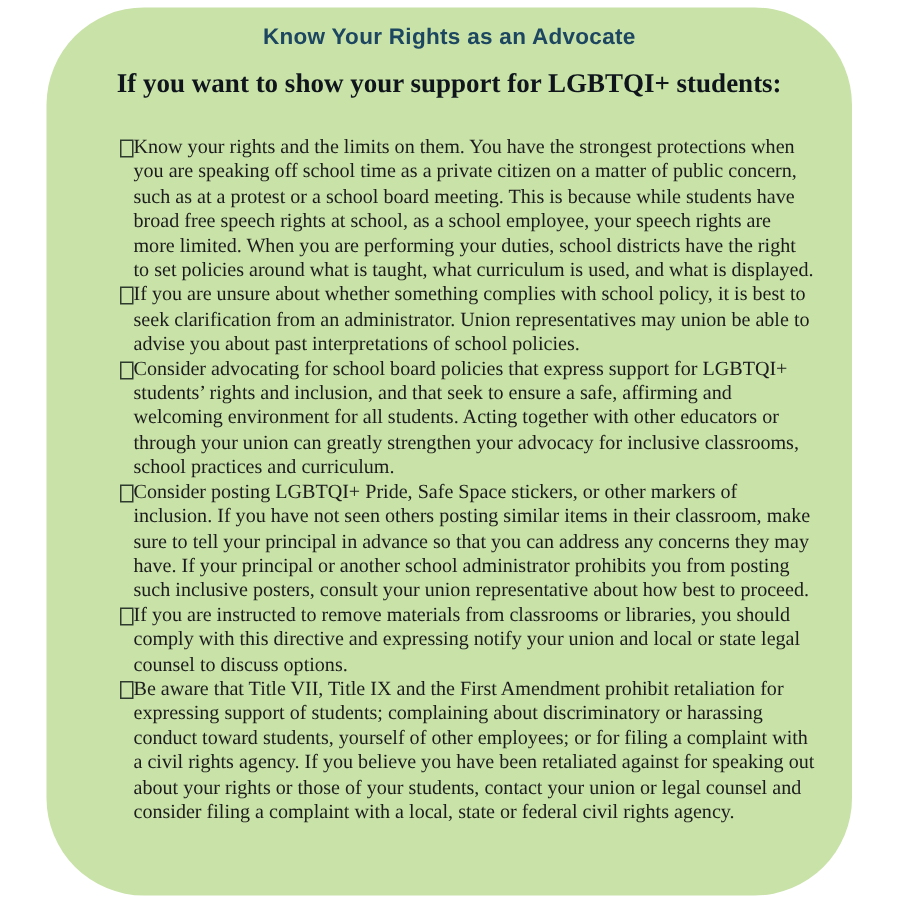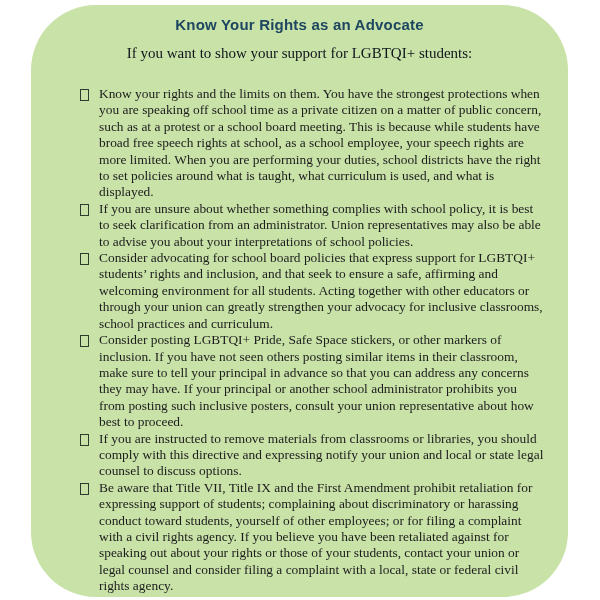--- a/index.html
+++ b/index.html
@@ -24,33 +24,33 @@
     font-family: "Liberation Sans", sans-serif;
     font-weight: bold;
     font-size: 15px;
     letter-spacing: 0.2px;
     color: var(--title-color, #1d4660);
   }
   .subtitle {
     margin: 12px 0 0 0;
     text-align: center;
     font-family: "Liberation Serif", serif;
-    font-weight: normal;
-    font-size: 15px;
+    font-weight: bold;
+    font-size: 18px;
     color: var(--subtitle-color, #10151c);
   }
   .bullets {
     list-style: none;
     margin: 24px 0 0 0;
     padding: 0 24px 0 49px;
   }
   .bullets li {
     display: flex;
     align-items: flex-start;
-    gap: 10px;
+    gap: 0;
     font-size: 13.4px;
     line-height: 16.4px;
     color: var(--body-color, #1c1c1c);
     justify-content: space-between;
   }
   .marker {
     flex: 0 0 auto;
     width: 7px; height: 10px;
     margin-top: 3px;
     border: 1px solid var(--marker-color, #2f3a2f);
@@ -65,21 +65,21 @@
   <div class="card">
     <h1 class="title">Know Your Rights as an Advocate</h1>
     <h2 class="subtitle">If you want to show your support for LGBTQI+ students:</h2>
     <ul class="bullets">
       <li>
         <span class="marker"></span>
         <span class="txt">Know your rights and the limits on them. You have the strongest protections when you are speaking off school time as a private citizen on a matter of public concern, such as at a protest or a school board meeting. This is because while students have broad free speech rights at school, as a school employee, your speech rights are more limited. When you are performing your duties, school districts have the right to set policies around what is taught, what curriculum is used, and what is displayed.</span>
       </li>
       <li>
         <span class="marker"></span>
-        <span class="txt">If you are unsure about whether something complies with school policy, it is best to seek clarification from an administrator. Union representatives may also be able to advise you about your interpretations of school policies.</span>
+        <span class="txt">If you are unsure about whether something complies with school policy, it is best to seek clarification from an administrator. Union representatives may union be able to advise you about past interpretations of school policies.</span>
       </li>
       <li>
         <span class="marker"></span>
         <span class="txt">Consider advocating for school board policies that express support for LGBTQI+ students’ rights and inclusion, and that seek to ensure a safe, affirming and welcoming environment for all students. Acting together with other educators or through your union can greatly strengthen your advocacy for inclusive classrooms, school practices and curriculum.</span>
       </li>
       <li>
         <span class="marker"></span>
         <span class="txt">Consider posting LGBTQI+ Pride, Safe Space stickers, or other markers of inclusion. If you have not seen others posting similar items in their classroom, make sure to tell your principal in advance so that you can address any concerns they may have. If your principal or another school administrator prohibits you from posting such inclusive posters, consult your union representative about how best to proceed.</span>
       </li>
       <li>

